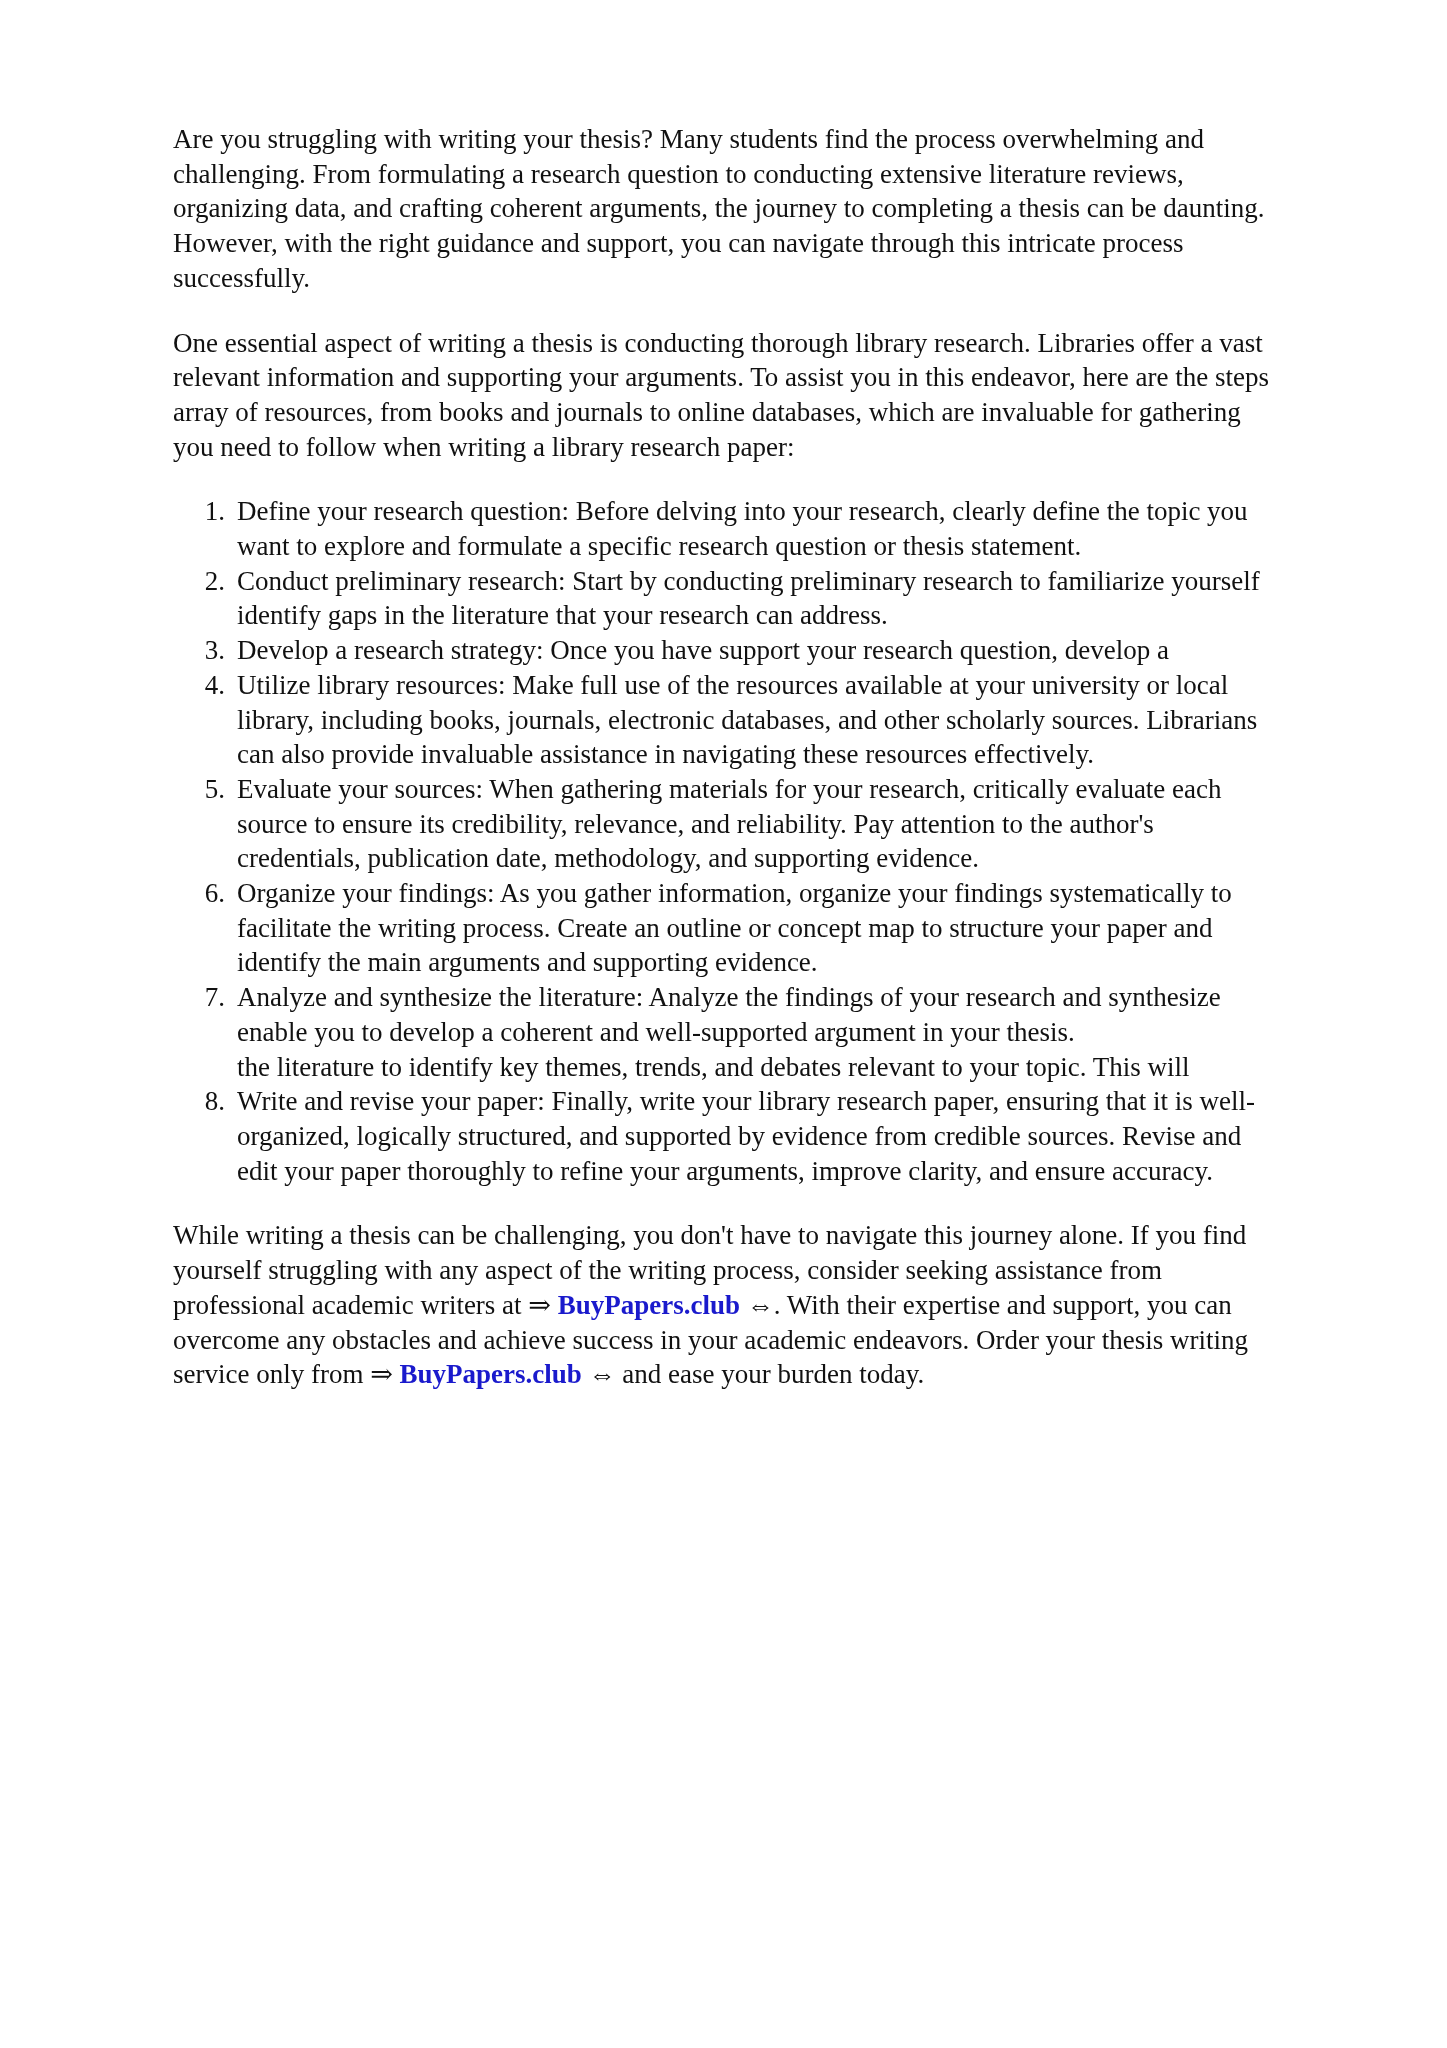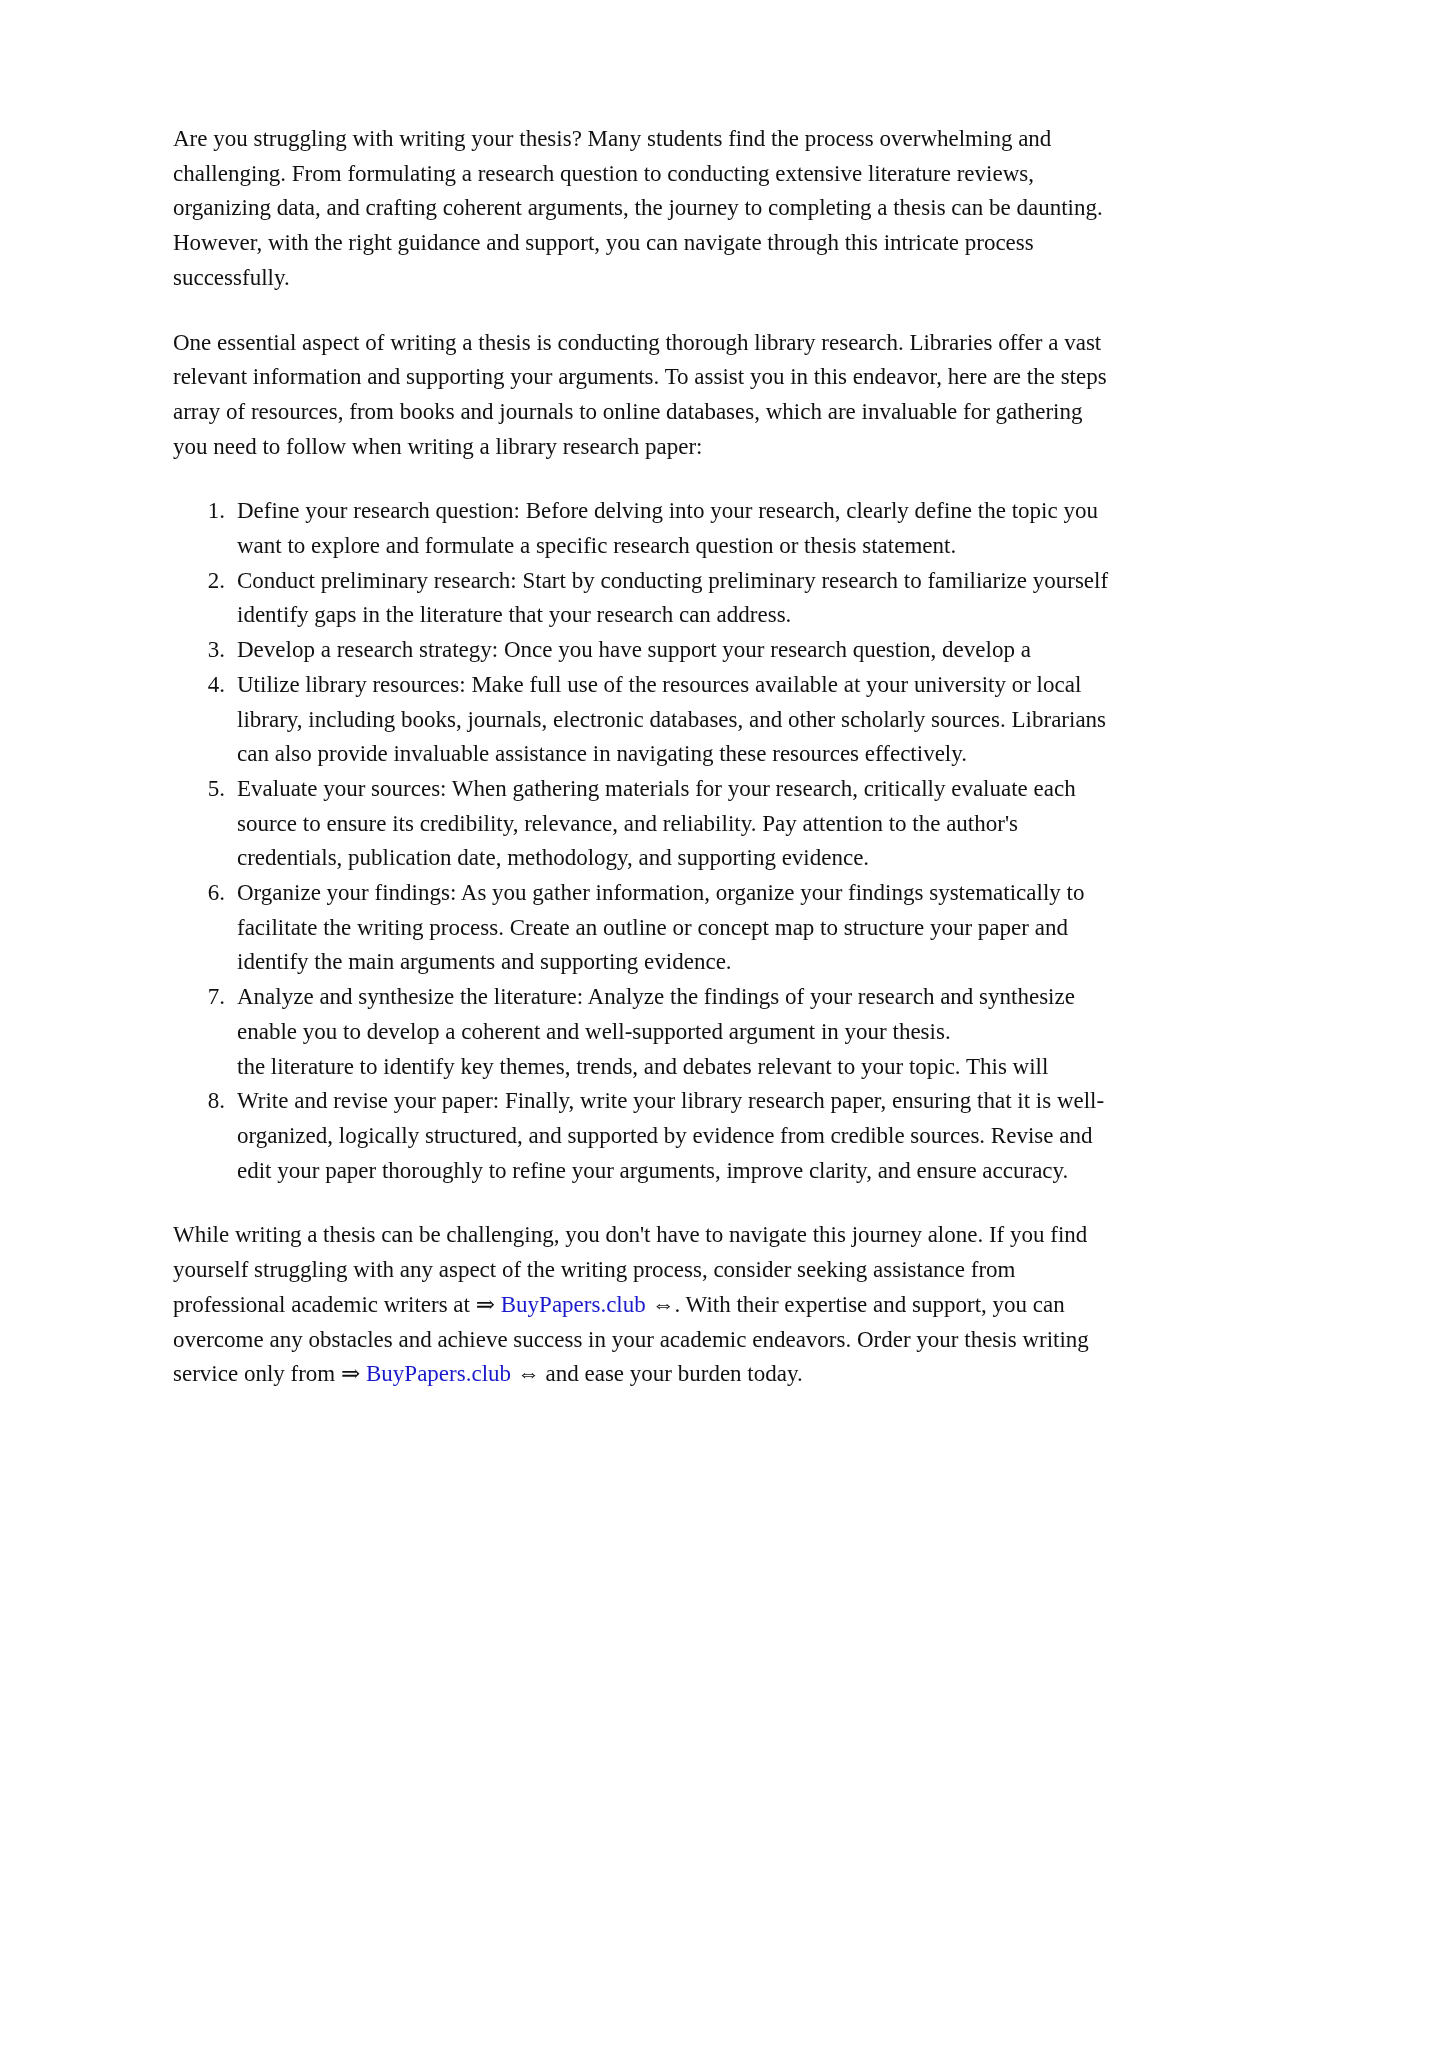--- a/index.html
+++ b/index.html
@@ -13,21 +13,21 @@
     position: relative;
     overflow: hidden;
     font-family: "Liberation Serif", "DejaVu Serif", serif;
     color: #111111;
   }
   .page {
     position: absolute;
     left: 173px;
     top: 122px;
     width: 1220px;
-    font-size: 23px;
+    font-size: 27px;
     line-height: 34.7px;
   }
   .para {
     margin: 0 0 30px 0;
   }
   .line {
     display: block;
     white-space: nowrap;
   }
   .list {
@@ -41,21 +41,21 @@
   }
   .list-num {
     position: absolute;
     left: 0;
     width: 52px;
     text-align: right;
     white-space: nowrap;
   }
   .link {
     color: #1a1acc;
-    font-weight: normal;
+    font-weight: bold;
     text-decoration: none;
   }
   .arrow {
     color: #111111;
   }
 </style>
 </head>
 <body>
 
 <div class="page">

